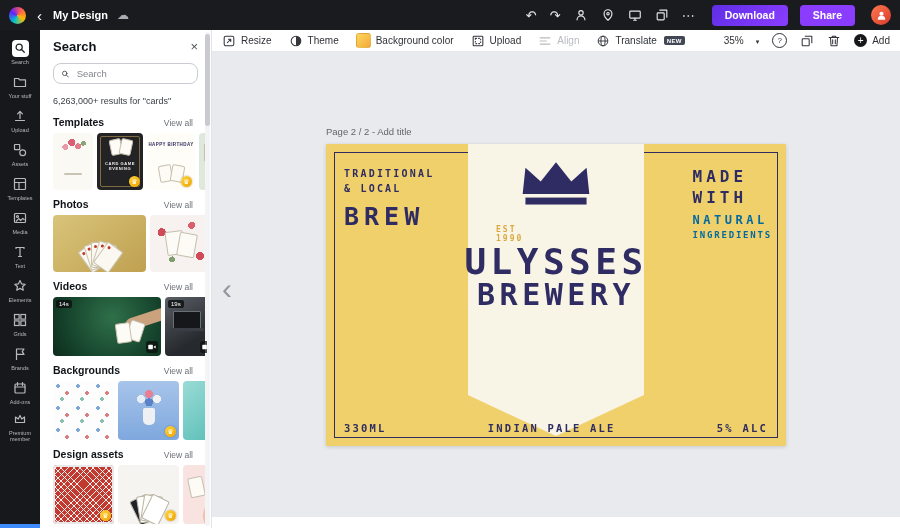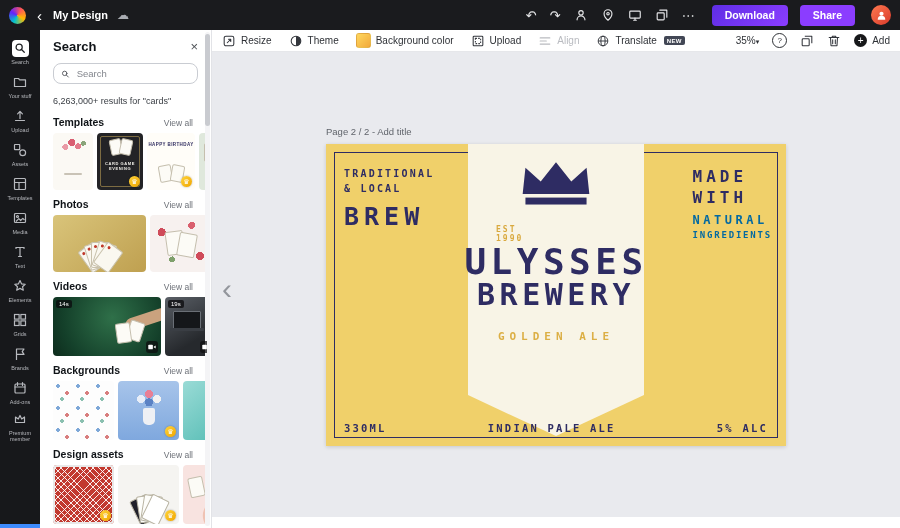--- a/index.html
+++ b/index.html
@@ -94,21 +94,21 @@
   .scroll-thumb{position:absolute;top:2px;left:0;width:5px;height:92px;background:#c9cbd0;border-radius:3px;cursor:pointer;}
 
   
   .main{position:absolute;top:30px;left:212px;width:616px;height:498px;}
   .toolbar{position:absolute;top:0;left:0;width:688px;height:22px;background:#fff;border-bottom:1px solid #e6e7ea;display:flex;align-items:center;padding:0 10px;box-sizing:border-box;z-index:10;}
   .tool{display:flex;align-items:center;gap:5px;font-size:10px;color:#2e3136;margin-right:17px;cursor:pointer;white-space:nowrap;}
   .tool.disabled{color:#b9bbc0;}
   .swatch{width:13px;height:13px;border-radius:3px;background:linear-gradient(135deg,#ffd75e,#f2a93b);border:1px solid rgba(0,0,0,.08);}
   .new-badge{background:#424755;color:#fff;font-size:6px;font-weight:700;padding:1.5px 3px;border-radius:2px;letter-spacing:.3px;margin-left:2px;}
   .toolbar-right{margin-left:auto;display:flex;align-items:center;gap:13px;}
-  .zoom{display:flex;align-items:flex-end;gap:0;font-size:10px;color:#2e3136;cursor:pointer;}
+  .zoom{display:flex;align-items:flex-end;gap:12px;font-size:10px;color:#2e3136;cursor:pointer;}
   .zoom .chev{font-size:7px;color:#2e3136;}
   .circle-q{width:13px;height:13px;border:1.2px solid #2e3136;border-radius:50%;font-size:8px;color:#2e3136;display:flex;align-items:center;justify-content:center;cursor:pointer;}
   .add-tool{display:flex;align-items:center;gap:5px;font-size:10px;color:#2e3136;cursor:pointer;}
   .add-circle{width:13px;height:13px;border-radius:50%;background:#17181a;color:#fff;font-size:10px;line-height:13px;text-align:center;}
 
   .canvas{position:absolute;top:22px;left:0;width:688px;height:465px;background:#e9eaee;}
   .footer-strip{position:absolute;bottom:0;left:0;width:688px;height:11px;background:#fff;}
   .page-label{position:absolute;left:114px;top:74px;font-size:9.5px;color:#60646b;cursor:pointer;}
   .prev-chev{position:absolute;left:10px;top:222px;font-size:30px;line-height:30px;color:#93969c;cursor:pointer;user-select:none;}
 
@@ -529,21 +529,20 @@
               <path d="M12 52 16 14 38 34 60 6 82 34 104 14 108 52Z"></path>
               <rect x="16" y="57" width="88" height="10"></rect>
             </svg>
         </div>
         <div class="dz est-row">
           <span>EST</span>
           <span>1990</span>
         </div>
         <div class="dz brand1">ULYSSES</div>
         <div class="dz brand2">BREWERY</div>
-        <div class="dz subtitle">GOLDEN ALE</div>
 
         <div class="dz bottom-row">
           <span>330ML</span>
           <span>INDIAN PALE ALE</span>
           <span>5% ALC</span>
         </div>
       </div>
     </div>
 
     <div class="footer-strip"></div>

